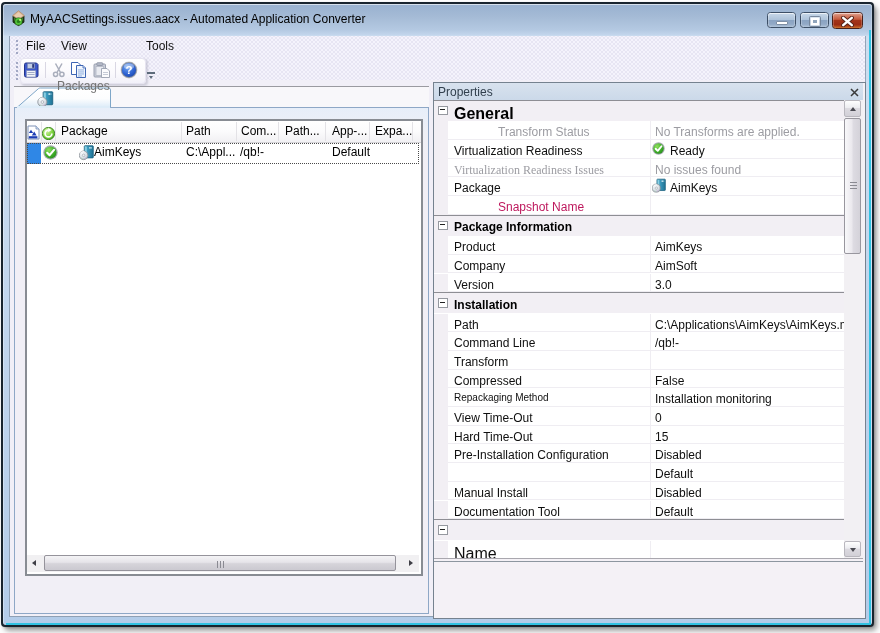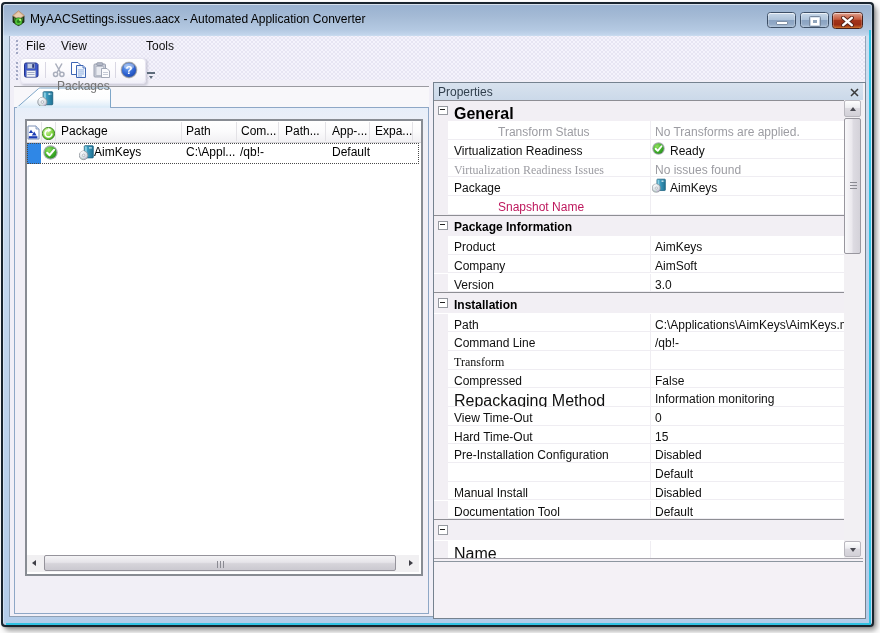--- a/index.html
+++ b/index.html
@@ -371,31 +371,31 @@
 <div class="abs" style="left:20.5px;top:217.5px;font-size:12px;color:#0f0f0f;white-space:nowrap;">Path</div>
 <div class="abs" style="left:221.5px;top:217.5px;font-size:12px;color:#0f0f0f;white-space:nowrap;">C:\Applications\AimKeys\AimKeys.m</div>
 <div class="abs" style="left:0;top:232.2px;width:14.5px;height:18.7px;background:#f2eff4;"></div>
 <div class="abs" style="left:14.5px;top:232.2px;width:395.5px;height:18.7px;background:#fff;border-bottom:1px solid #efedf2;box-sizing:border-box;"></div>
 <div class="abs" style="left:216.5px;top:232.2px;width:1px;height:18.7px;background:#efedf2;"></div>
 <div class="abs" style="left:20.5px;top:236.2px;font-size:12px;color:#0f0f0f;white-space:nowrap;">Command Line</div>
 <div class="abs" style="left:221.5px;top:236.2px;font-size:12px;color:#0f0f0f;white-space:nowrap;">/qb!-</div>
 <div class="abs" style="left:0;top:250.9px;width:14.5px;height:18.7px;background:#f2eff4;"></div>
 <div class="abs" style="left:14.5px;top:250.9px;width:395.5px;height:18.7px;background:#fff;border-bottom:1px solid #efedf2;box-sizing:border-box;"></div>
 <div class="abs" style="left:216.5px;top:250.9px;width:1px;height:18.7px;background:#efedf2;"></div>
-<div class="abs" style="left:20.5px;top:254.9px;font-size:12px;color:#0f0f0f;white-space:nowrap;font-family:Liberation Serif, serif;">Transform</div>
+<div class="abs" style="left:20.5px;top:254.9px;font-size:12px;color:#0f0f0f;white-space:nowrap;">Transform</div>
 <div class="abs" style="left:0;top:269.6px;width:14.5px;height:18.7px;background:#f2eff4;"></div>
 <div class="abs" style="left:14.5px;top:269.6px;width:395.5px;height:18.7px;background:#fff;border-bottom:1px solid #efedf2;box-sizing:border-box;"></div>
 <div class="abs" style="left:216.5px;top:269.6px;width:1px;height:18.7px;background:#efedf2;"></div>
 <div class="abs" style="left:20.5px;top:273.6px;font-size:12px;color:#0f0f0f;white-space:nowrap;">Compressed</div>
 <div class="abs" style="left:221.5px;top:273.6px;font-size:12px;color:#0f0f0f;white-space:nowrap;">False</div>
 <div class="abs" style="left:0;top:288.3px;width:14.5px;height:18.7px;background:#f2eff4;"></div>
 <div class="abs" style="left:14.5px;top:288.3px;width:395.5px;height:18.7px;background:#fff;border-bottom:1px solid #efedf2;box-sizing:border-box;"></div>
 <div class="abs" style="left:216.5px;top:288.3px;width:1px;height:18.7px;background:#efedf2;"></div>
-<div class="abs" style="left:20.5px;top:292.3px;font-size:16px;color:#0f0f0f;white-space:nowrap;">Repackaging Method</div>
-<div class="abs" style="left:221.5px;top:292.3px;font-size:12px;color:#0f0f0f;white-space:nowrap;">Information monitoring</div>
+<div class="abs" style="left:20.5px;top:292.3px;font-size:10px;color:#0f0f0f;white-space:nowrap;">Repackaging Method</div>
+<div class="abs" style="left:221.5px;top:292.3px;font-size:12px;color:#0f0f0f;white-space:nowrap;">Installation monitoring</div>
 <div class="abs" style="left:0;top:307.0px;width:14.5px;height:18.7px;background:#f2eff4;"></div>
 <div class="abs" style="left:14.5px;top:307.0px;width:395.5px;height:18.7px;background:#fff;border-bottom:1px solid #efedf2;box-sizing:border-box;"></div>
 <div class="abs" style="left:216.5px;top:307.0px;width:1px;height:18.7px;background:#efedf2;"></div>
 <div class="abs" style="left:20.5px;top:311.0px;font-size:12px;color:#0f0f0f;white-space:nowrap;">View Time-Out</div>
 <div class="abs" style="left:221.5px;top:311.0px;font-size:12px;color:#0f0f0f;white-space:nowrap;">0</div>
 <div class="abs" style="left:0;top:325.7px;width:14.5px;height:18.7px;background:#f2eff4;"></div>
 <div class="abs" style="left:14.5px;top:325.7px;width:395.5px;height:18.7px;background:#fff;border-bottom:1px solid #efedf2;box-sizing:border-box;"></div>
 <div class="abs" style="left:216.5px;top:325.7px;width:1px;height:18.7px;background:#efedf2;"></div>
 <div class="abs" style="left:20.5px;top:329.7px;font-size:12px;color:#0f0f0f;white-space:nowrap;">Hard Time-Out</div>
 <div class="abs" style="left:221.5px;top:329.7px;font-size:12px;color:#0f0f0f;white-space:nowrap;">15</div>

